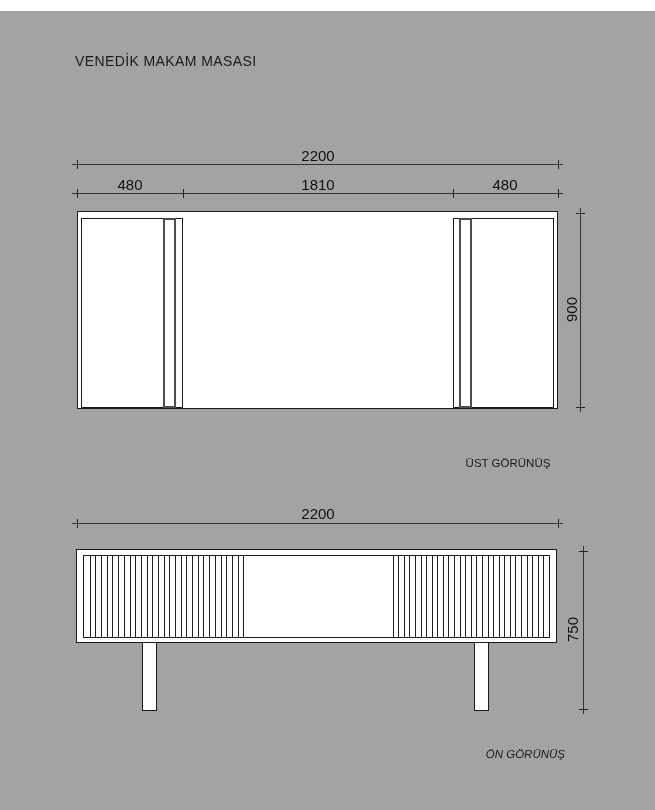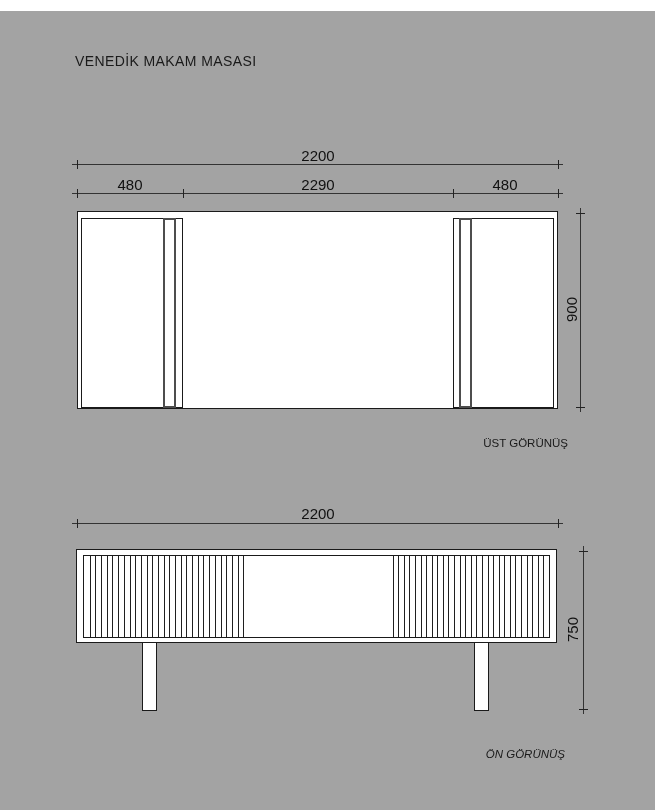--- a/index.html
+++ b/index.html
@@ -46,21 +46,21 @@
 
     <div>
       <div class="dimtext" style="left:268px;top:137px;width:100px;">2200</div>
       <div class="dline-h" style="left:72px;top:153px;width:491px;"></div>
       <div class="tick-v" style="left:77px;top:149px;"></div>
       <div class="tick-v" style="left:558px;top:149px;"></div>
     </div>
 
     <div>
       <div class="dimtext" style="left:90px;top:166px;width:80px;">480</div>
-      <div class="dimtext" style="left:268px;top:166px;width:100px;">2290</div>
+      <div class="dimtext" style="left:268px;top:166px;width:100px;">1810</div>
       <div class="dimtext" style="left:465px;top:166px;width:80px;">480</div>
       <div class="dline-h" style="left:72px;top:182px;width:491px;"></div>
       <div class="tick-v" style="left:77px;top:178px;"></div>
       <div class="tick-v" style="left:183px;top:178px;"></div>
       <div class="tick-v" style="left:453px;top:178px;"></div>
       <div class="tick-v" style="left:558px;top:178px;"></div>
     </div>
 
     <div class="rect" style="left:77px;top:200px;width:481px;height:198px;"></div>
 
@@ -70,21 +70,21 @@
     <div class="rect thin" style="left:453px;top:207px;width:101px;height:190px;"></div>
     <div class="strip" style="left:459px;top:207px;width:13px;height:190px;"></div>
 
     <div>
       <div class="dline-v" style="left:580px;top:197px;height:204px;"></div>
       <div class="tick-h" style="left:576px;top:202px;"></div>
       <div class="tick-h" style="left:576px;top:396px;"></div>
       <div class="dimtext rot" style="left:541px;top:291px;width:60px;height:15px;">900</div>
     </div>
 
-    <div class="viewlabel" style="left:448px;top:426px;">ÜST GÖRÜNÜŞ</div>
+    <div class="viewlabel" style="left:448px;top:446px;text-align:center;">ÜST GÖRÜNÜŞ</div>
   </div>
 
   <div class="abs" style="left:0;top:460px;width:655px;height:350px;">
 
     <div>
       <div class="dimtext" style="left:268px;top:35px;width:100px;">2200</div>
       <div class="dline-h" style="left:72px;top:52px;width:491px;"></div>
       <div class="tick-v" style="left:77px;top:48px;"></div>
       <div class="tick-v" style="left:558px;top:48px;"></div>
     </div>

